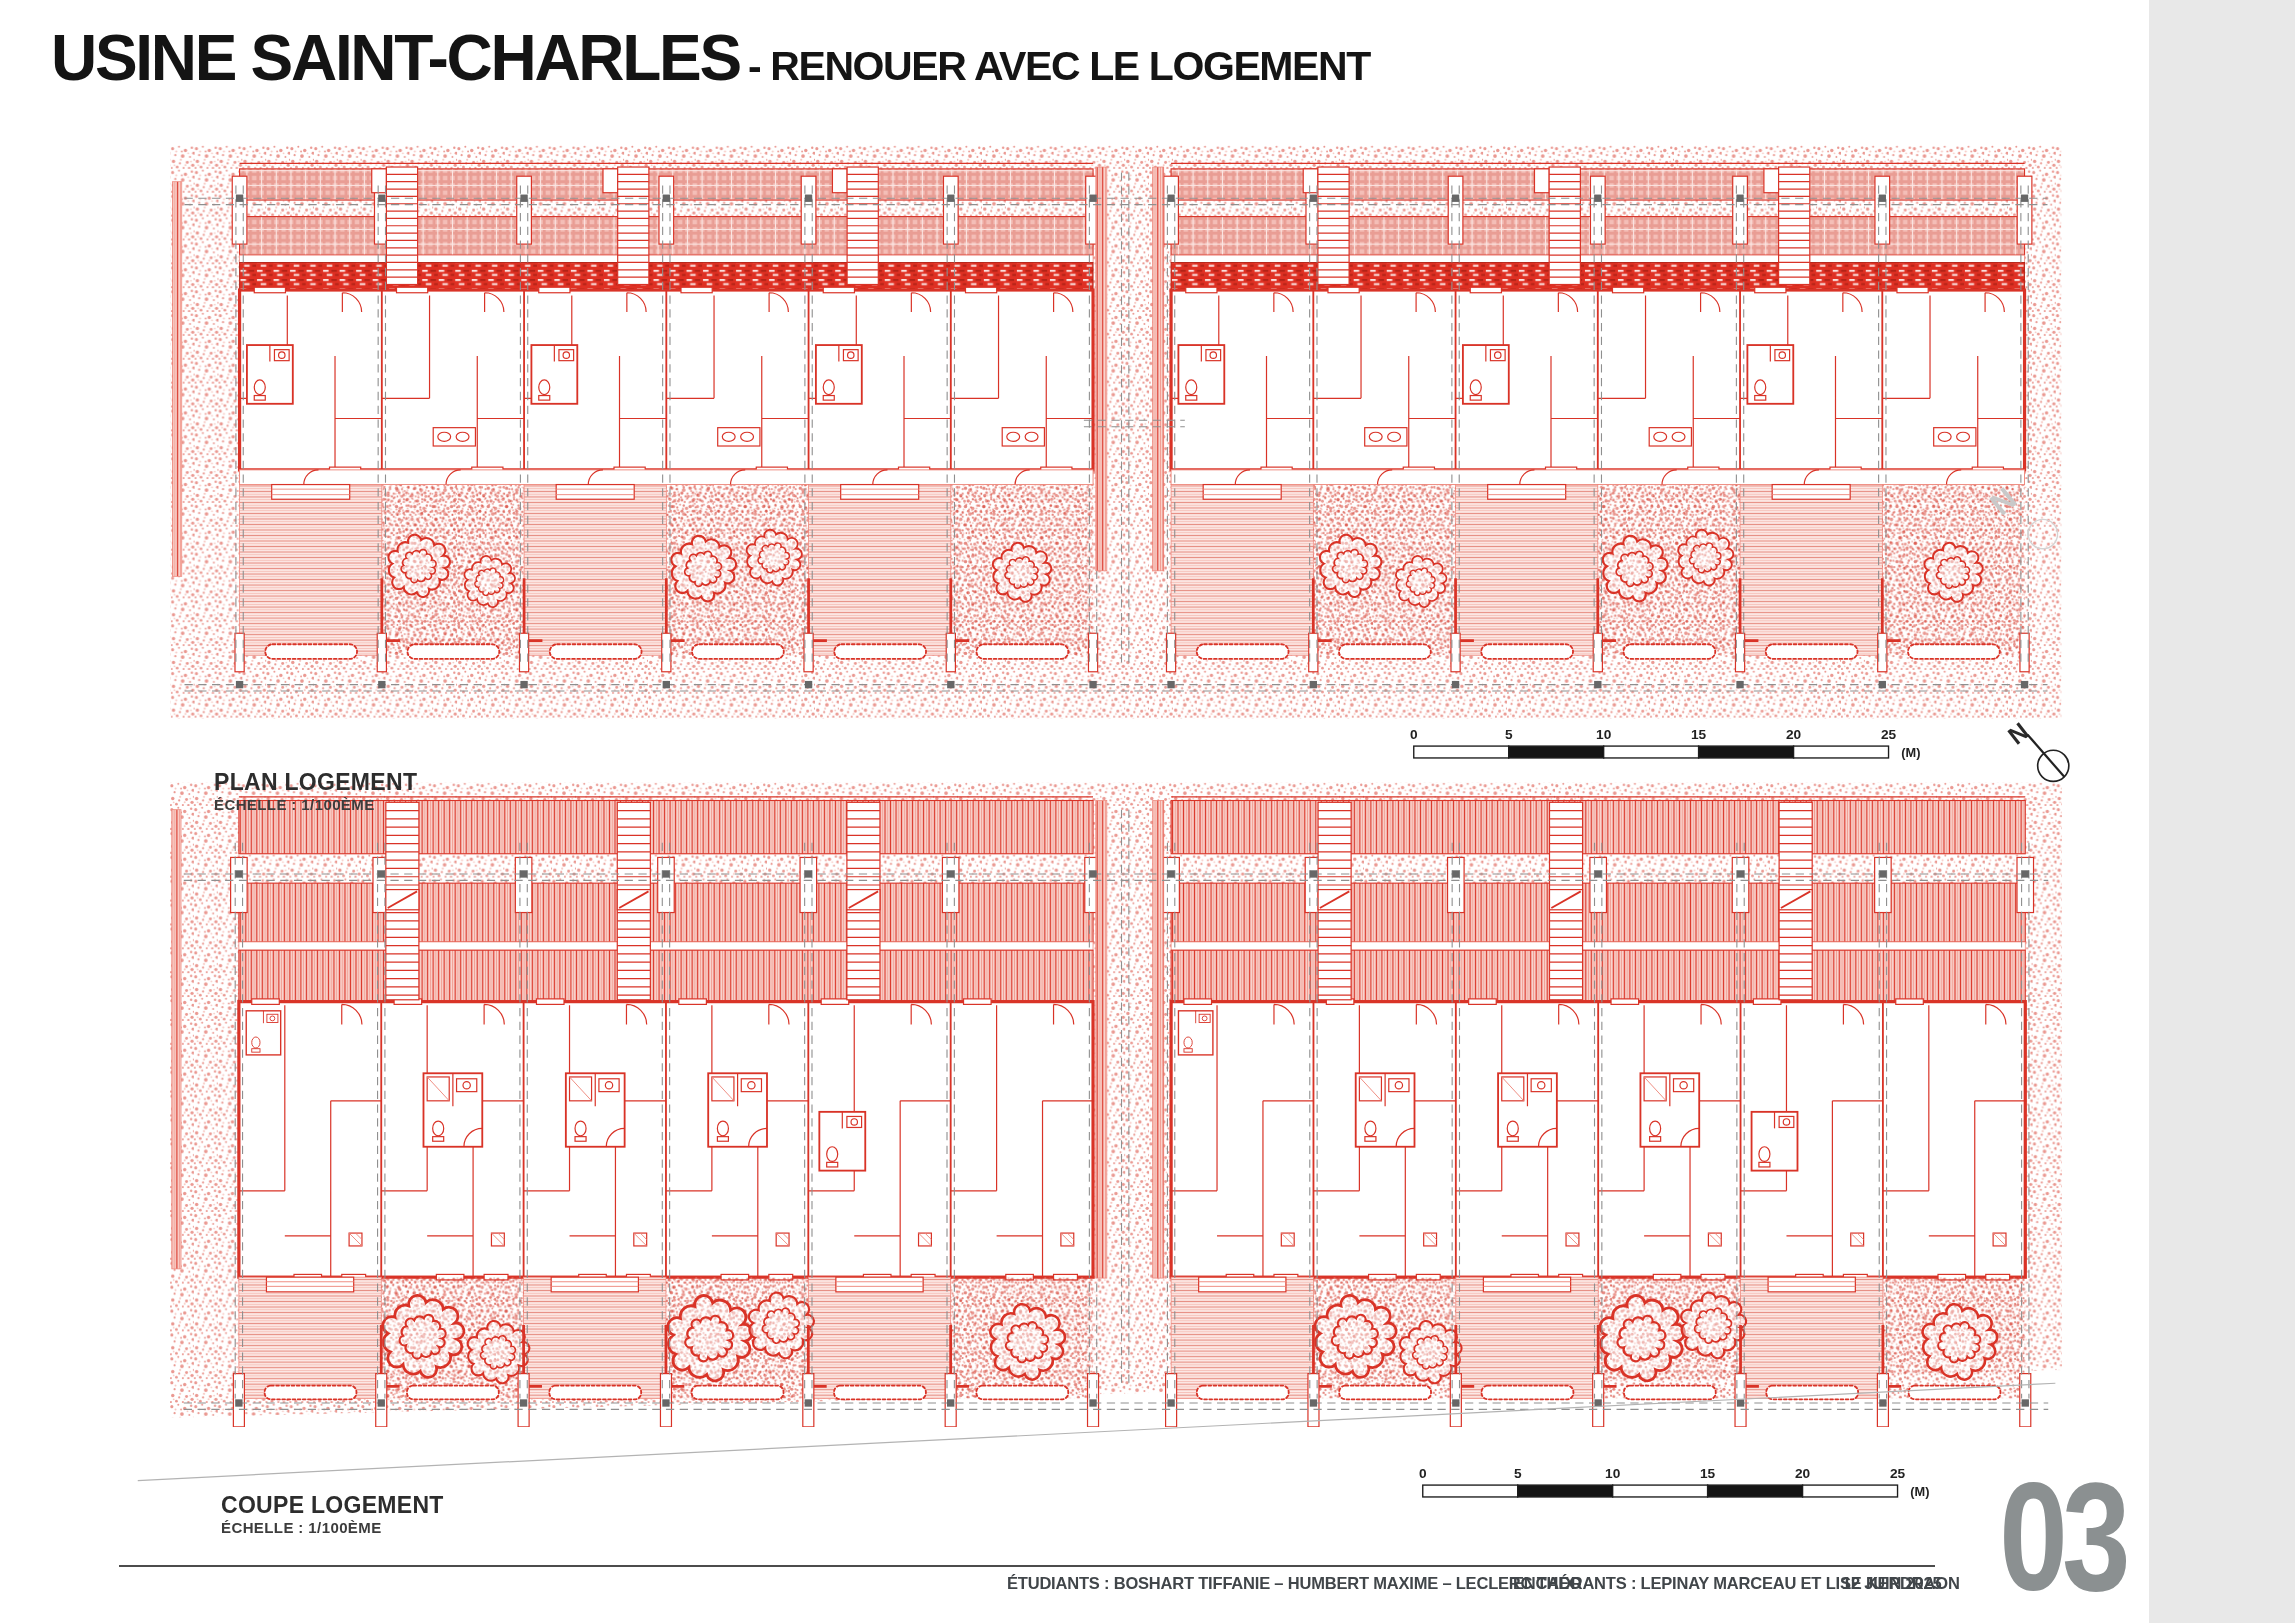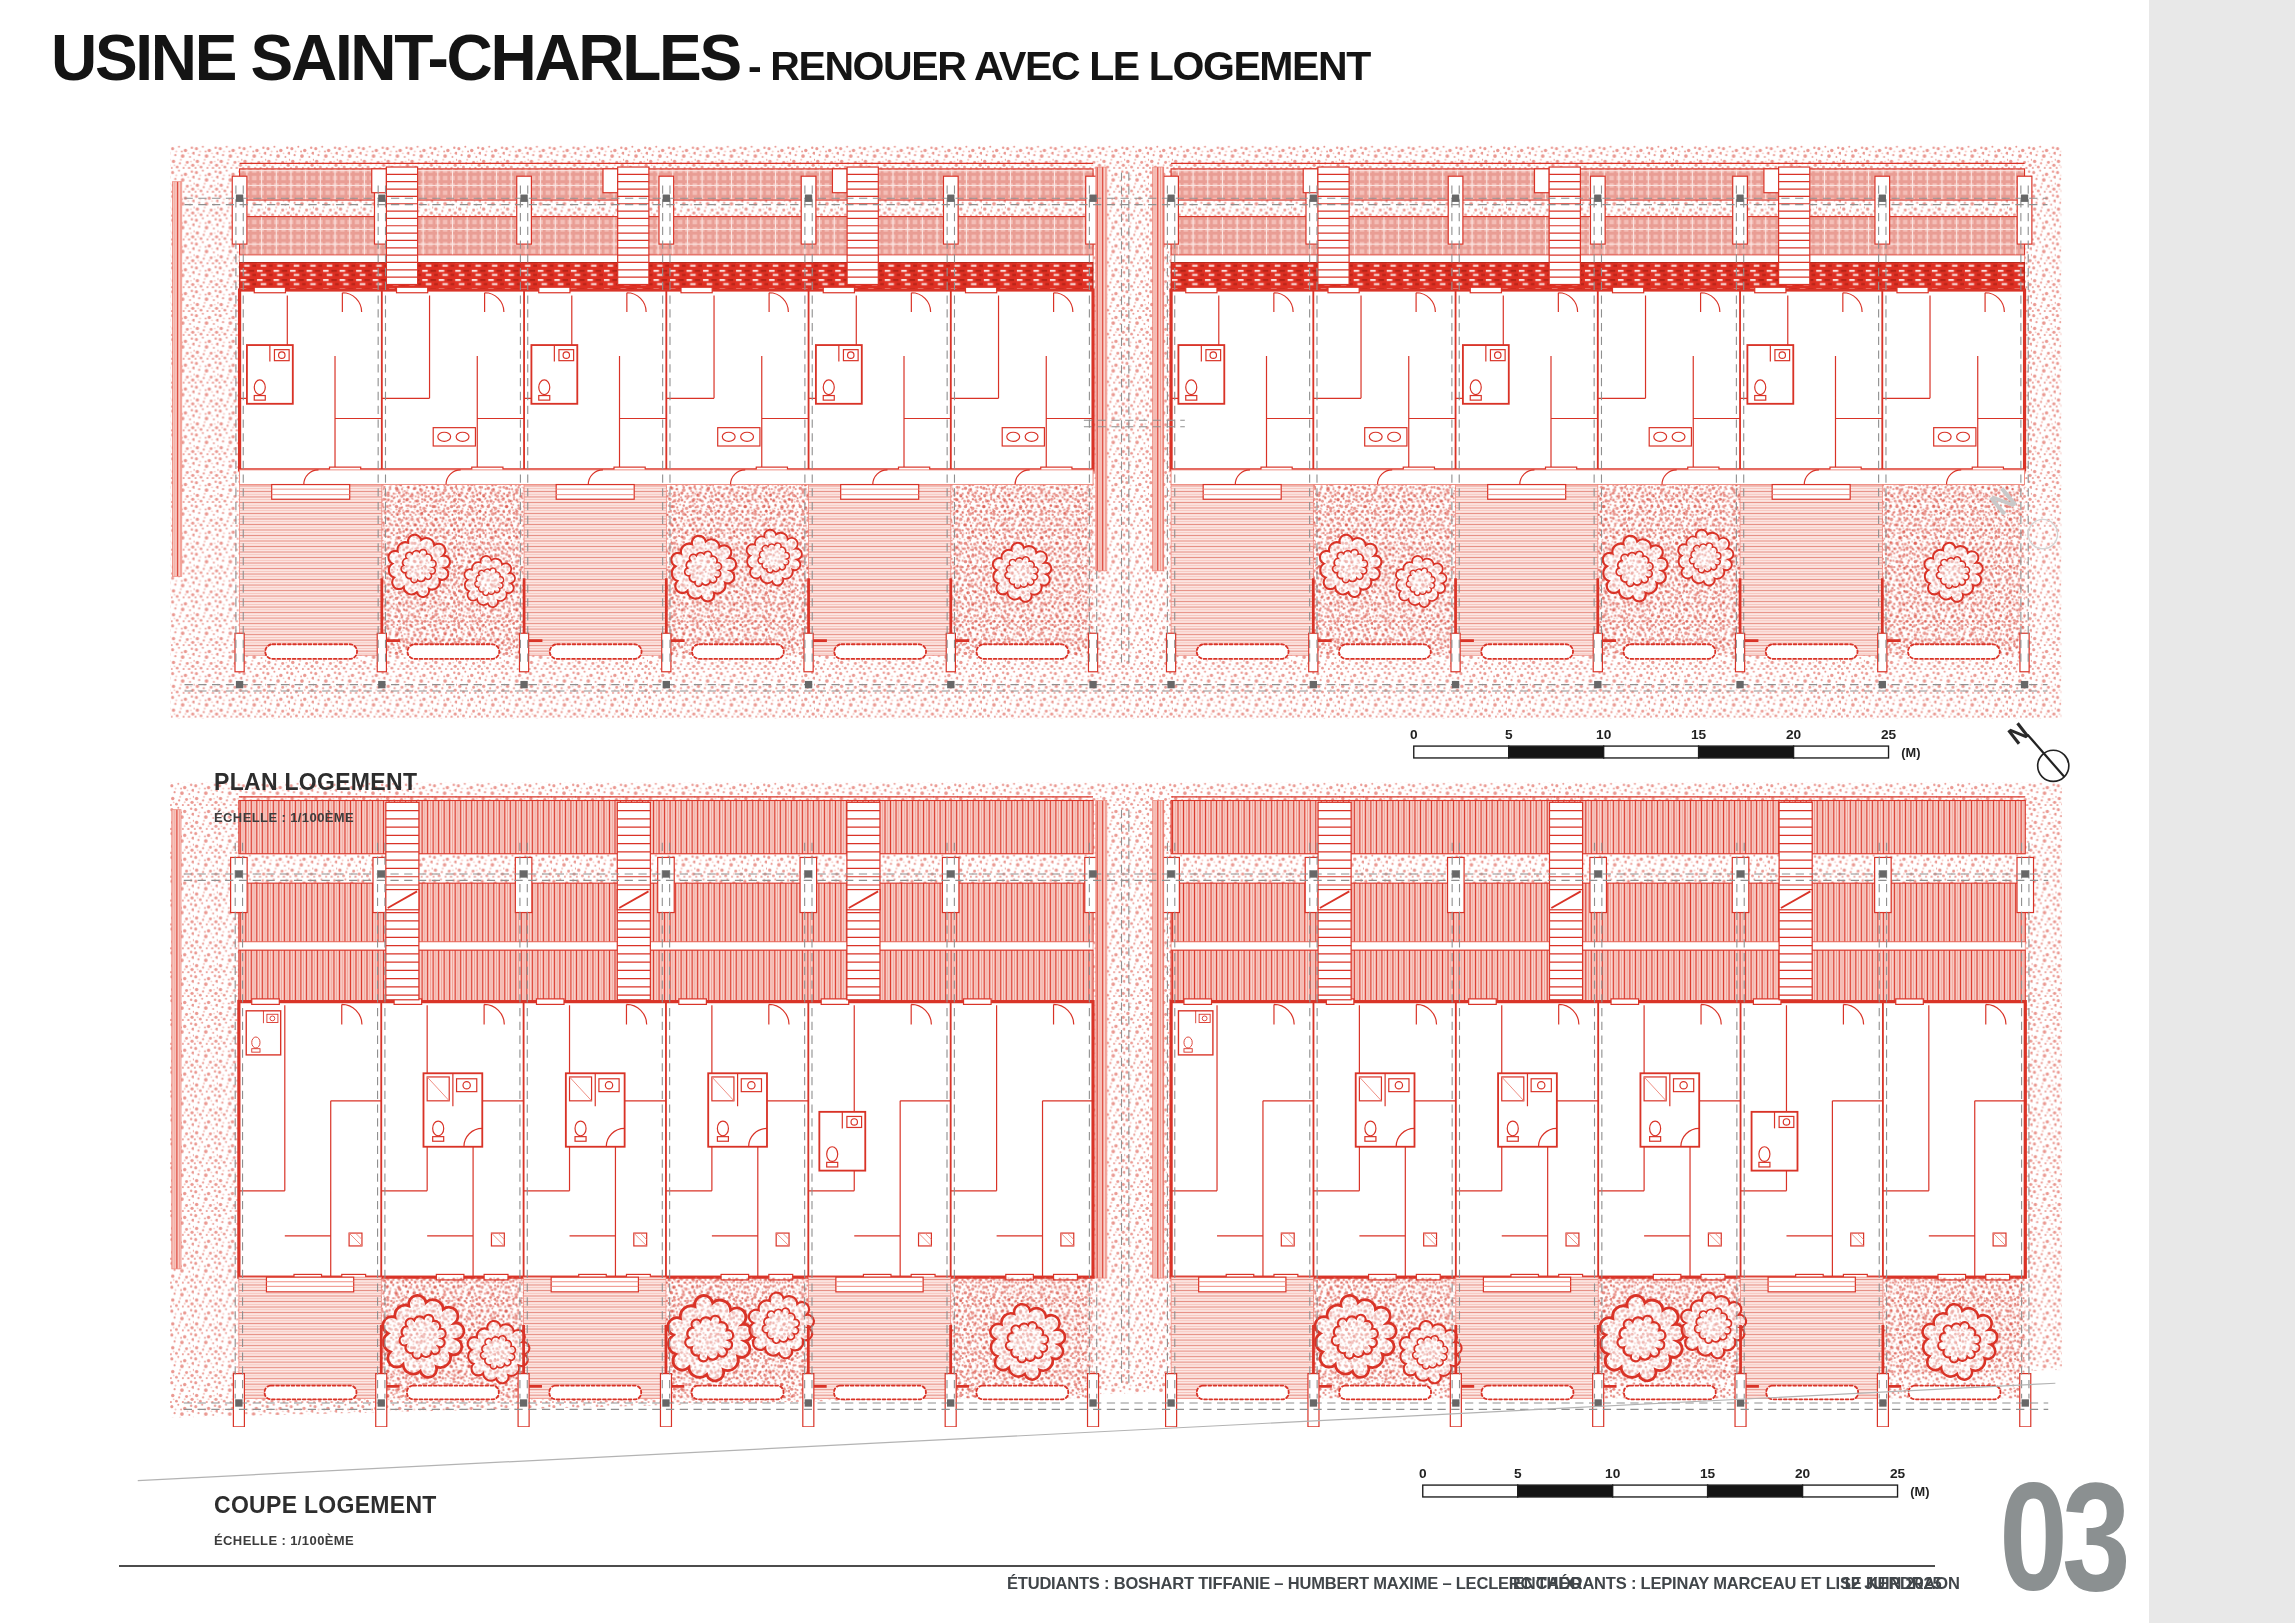--- a/index.html
+++ b/index.html
@@ -5,21 +5,21 @@
   html,body{margin:0;padding:0;background:#e8e8e8;}
   .page{position:relative;width:2149px;height:1624px;background:#ffffff;overflow:hidden;
         font-family:"Liberation Sans",sans-serif;}
   
   .title{position:absolute;left:51px;top:24px;margin:0;line-height:1.08;color:#141414;white-space:nowrap;}
   .title .t1{font-size:64px;font-weight:800;letter-spacing:-2.3px;}
   .title .t2{font-size:41px;font-weight:800;letter-spacing:-1.4px;}
   
   .dlabel{position:absolute;color:#2d2d2d;}
   .dlabel .lab{font-size:23px;font-weight:600;letter-spacing:0.3px;line-height:1.05;margin-top:40px;}
-  .dlabel .note{font-size:13px;font-weight:600;letter-spacing:0.4px;color:#3c3c3c;margin-top:16px;}
+  .dlabel .note{font-size:15px;font-weight:600;letter-spacing:0.4px;color:#3c3c3c;margin-top:2px;}
   
   .footer-line{position:absolute;left:119px;top:1565px;width:1816px;height:1.5px;background:#4c4c4c;}
   .ftext{position:absolute;top:1574px;font-size:16.5px;font-weight:600;letter-spacing:-0.2px;
          color:#41464a;white-space:nowrap;}
   .pagenum{position:absolute;right:24px;top:1460px;font-size:154px;font-weight:700;line-height:1;
            letter-spacing:-7.3px;color:#8b9091;transform:scaleX(.8);transform-origin:right top;}
   .abs{position:absolute;}
   
   .rw{stroke:#d93327;stroke-width:3;fill:none;}
   .r2{stroke:#d93327;stroke-width:2;fill:none;}
@@ -365,21 +365,21 @@
   </svg>
 
   <svg class="abs" style="left:0;top:0" width="2296" height="1624" pointer-events="none" viewBox="0 0 2500 1768">
     <line x1="150" y1="1612" x2="2238" y2="1506" stroke="#b3b3b3" stroke-width="1.3"></line>
   </svg>
 
   <div class="dlabel" style="left:214px;top:730px">
     <div class="lab">PLAN LOGEMENT</div>
     <div class="note">ÉCHELLE : 1/100ÈME</div>
   </div>
-  <div class="dlabel" style="left:214px;top:1453px">
+  <div class="dlabel" style="left:221px;top:1453px">
     <div class="lab">COUPE LOGEMENT</div>
     <div class="note">ÉCHELLE : 1/100ÈME</div>
   </div>
 
   <svg class="abs" style="left:1405px;top:726px" width="569" height="42" viewBox="0 0 620 46">
     <g stroke="#1d1d1d" stroke-width="1.5">
       <rect x="8" y="22" width="104" height="13" fill="#ffffff"></rect>
       <rect x="112" y="22" width="104" height="13" fill="#151515"></rect>
       <rect x="216" y="22" width="104" height="13" fill="#ffffff"></rect>
       <rect x="320" y="22" width="104" height="13" fill="#151515"></rect>

